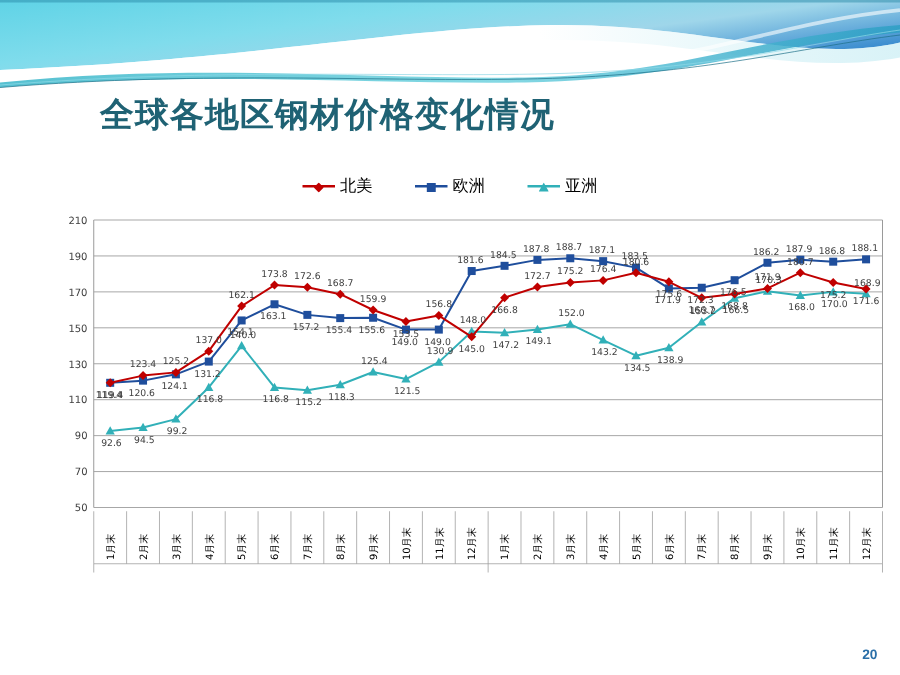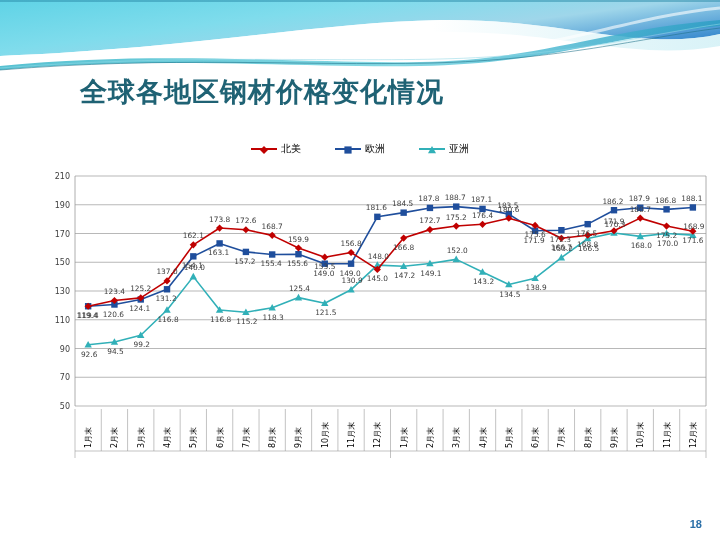--- a/index.html
+++ b/index.html
@@ -36,21 +36,21 @@
   }
   #legend{
     position:absolute;left:0;top:0;width:720px;height:18px;
     display:flex;justify-content:center;align-items:center;gap:34px;
   }
   .legend-item{display:flex;align-items:center;gap:4px;}
   .legend-line{width:26px;height:0;border-top:2px solid #c00000;position:relative;}
   .legend-item .legend-mk{
     position:absolute;left:9px;top:-4px;width:8px;height:8px;
   }
-  .legend-label{font-size:10px;color:#000;font-family:"DejaVu Sans",sans-serif;}
+  .legend-label{font-size:13px;color:#000;font-family:"DejaVu Sans",sans-serif;}
 
   #plot{
     position:absolute;left:0;top:18px;width:720px;height:300px;
   }
   #plot svg{display:block;}
 
   .axlabel{font-size:8px;fill:#404040;font-family:"DejaVu Sans",sans-serif;}
   .dlabel{font-size:7.4px;fill:#404040;font-family:"DejaVu Sans",sans-serif;}
   .catlabel{font-size:8px;fill:#000;font-family:"DejaVu Sans",sans-serif;}
   .grouplabel{font-size:8.5px;fill:#000;font-family:"DejaVu Sans",sans-serif;}
@@ -347,13 +347,13 @@
         <text x="562.3958333333334" y="93.15000000000003" text-anchor="middle" class="dlabel">153.2</text>
         <text x="588.6875" y="92.53125" text-anchor="middle" class="dlabel">166.5</text>
         <text x="614.9791666666667" y="68.56875" text-anchor="middle" class="dlabel">170.3</text>
         <text x="641.2708333333334" y="90.375" text-anchor="middle" class="dlabel">168.0</text>
         <text x="667.5625" y="87.5" text-anchor="middle" class="dlabel">170.0</text>
         <text x="693.8541666666667" y="70.58124999999998" text-anchor="middle" class="dlabel">168.9</text>
       </svg>
   </div>
 </div>
 
-<div id="page-number">18</div>
+<div id="page-number">20</div>
 
 </body></html>

